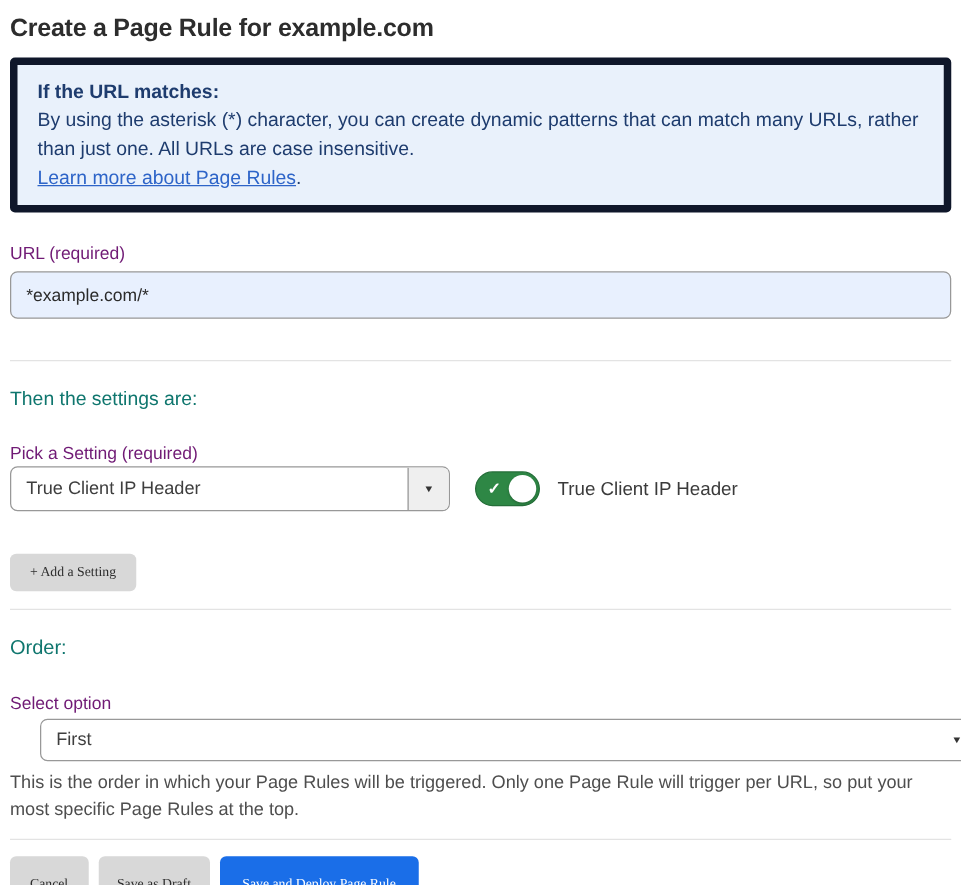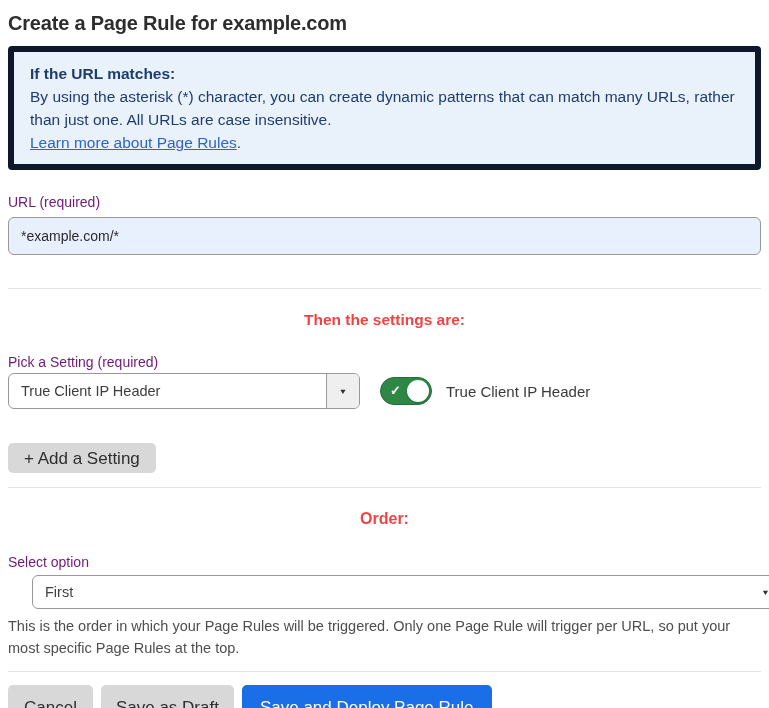--- a/index.html
+++ b/index.html
@@ -48,21 +48,21 @@
     outline: none;
   }
 
   .divider { border: none; border-top: 1px solid #e3e3e3; margin: 0; }
   .divider.d1 { margin-top: 33px; }
   .divider.d2 { margin-top: 14px; }
   .divider.d3 { margin-top: 12px; }
 
   .section-heading {
     margin-top: 21px;
-    font-size: 15.5px; line-height: 20px; font-weight: 700; color: #ef4444; text-align: center;
+    font-size: 15.5px; line-height: 20px; font-weight: 400; color: #0f766e;
   }
   .section-heading.order { margin-top: 20px; font-size: 16px; line-height: 22px; }
 
   .setting-row {
     margin-top: 1px;
     display: flex; align-items: center;
   }
   .select-box {
     display: flex; align-items: center; justify-content: space-between;
     width: 352px; height: 36px;
@@ -104,22 +104,22 @@
   }
   .toggle-knob {
     position: absolute; right: 2px; top: 2px;
     width: 22px; height: 22px;
     background: #ffffff; border-radius: 50%;
     box-shadow: 0 1px 2px rgba(0,0,0,0.25);
   }
   .toggle-label { margin-left: 14px; font-size: 15px; color: #3a3a3a; }
 
   .btn {
-    font-family: Liberation Sans, sans-serif;
-    font-size: 17px; line-height: 1;
+    font-family: Liberation Serif, serif;
+    font-size: 11px; line-height: 1;
     border: none; border-radius: 5px;
     cursor: pointer;
   }
   .btn-gray { background: #d8d8d8; color: #2e2e2e; }
   .btn-blue { background: #1a6ee8; color: #ffffff; }
 
   .add-btn { margin-top: 34px; height: 30px; padding: 0 16px; display: block; }
 
   .help-text {
     margin: 6px 0 0 0;

